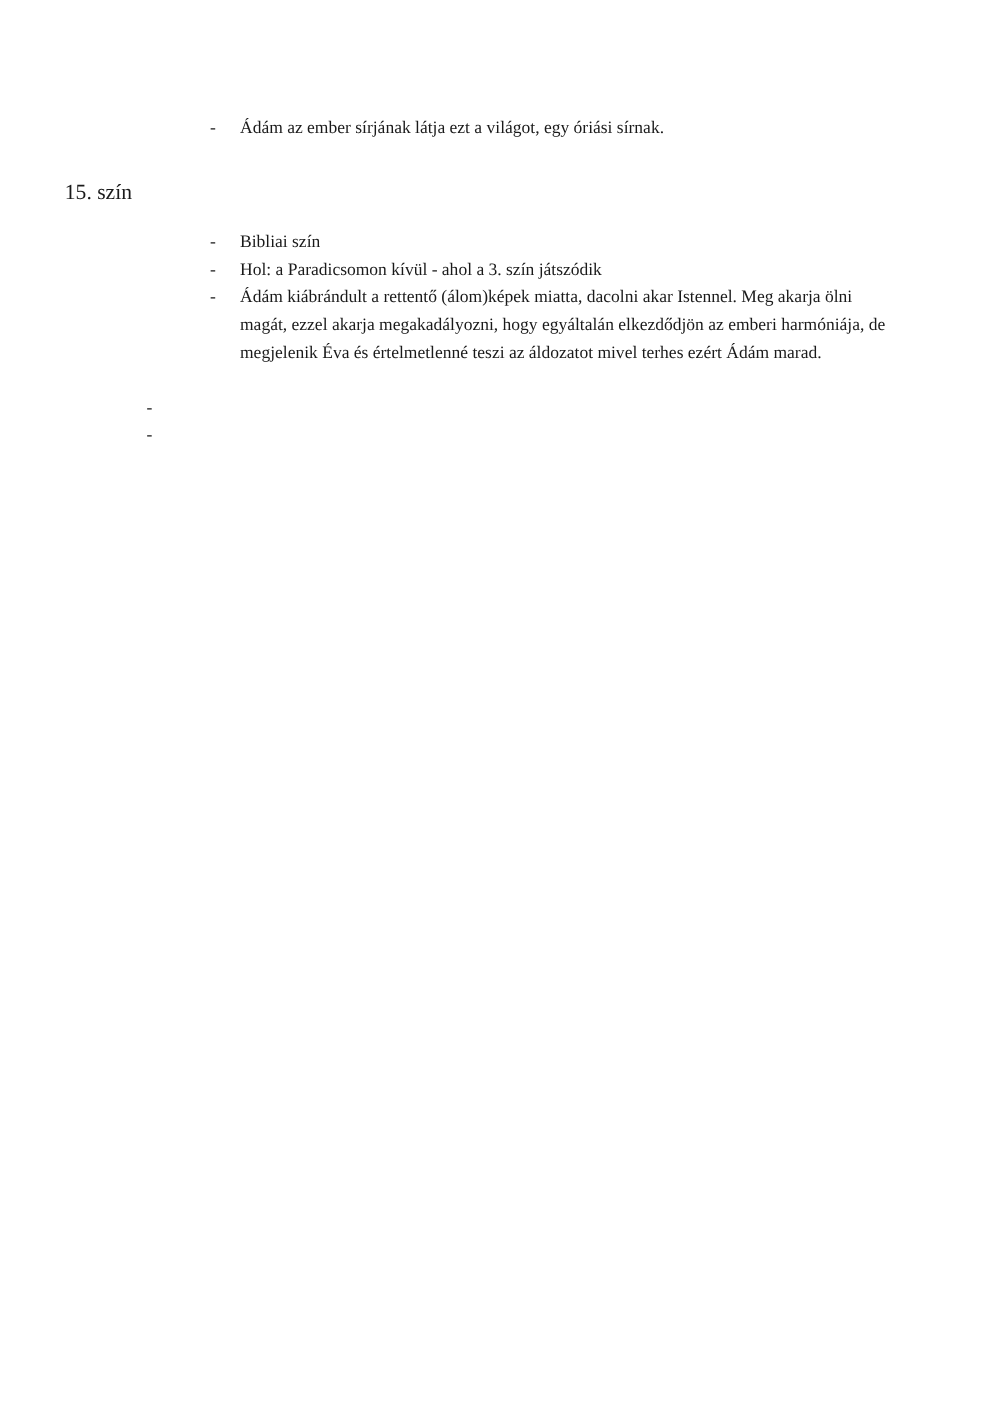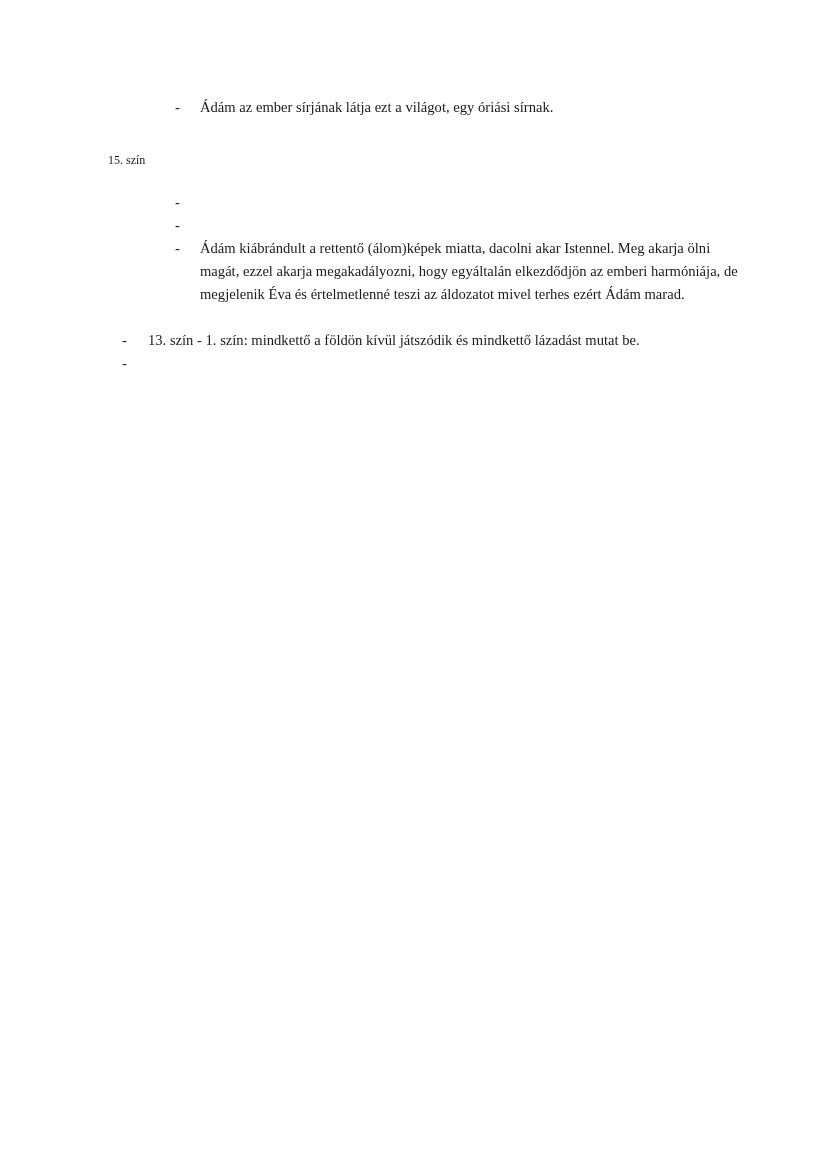--- a/index.html
+++ b/index.html
@@ -55,22 +55,22 @@
 
   
   .lvl1 { padding-left: 122px; padding-right: 100px; }
   .lvl1 > .marker { width: 26px; }
 
   
   .lvl2 { padding-left: 175px; padding-right: 88px; }
   .lvl2 > .marker { width: 25px; }
 
   .heading {
-    padding-left: 108px;
-    font-size: 12px;
+    padding-left: 54px;
+    font-size: 18px;
     line-height: 23px;
   }
 
   .gap-sm { height: 19px; }
   .gap-md { height: 23px; }
   .gap-lg { height: 30px; }
 </style>
 </head>
 <body>
 
@@ -83,36 +83,37 @@
     </div>
 
     <div class="gap-lg"></div>
 
     <div class="heading">15. szín</div>
 
     <div class="gap-sm"></div>
 
     <div class="row lvl2">
       <span class="marker">-</span>
+      <span class="row-text">Bibliai szín</span>
     </div>
 
     <div class="row lvl2">
       <span class="marker">-</span>
+      <span class="row-text">Hol: a Paradicsomon kívül - ahol a 3. szín játszódik</span>
     </div>
 
     <div class="row lvl2">
       <span class="marker">-</span>
       <span class="row-text">Ádám kiábrándult a rettentő (álom)képek miatta, dacolni akar Istennel. Meg akarja ölni magát, ezzel akarja megakadályozni, hogy egyáltalán elkezdődjön az emberi harmóniája, de megjelenik Éva és értelmetlenné teszi az áldozatot mivel terhes ezért Ádám marad.</span>
     </div>
 
     <div class="gap-md"></div>
 
     <div class="row lvl1">
       <span class="marker">-</span>
-      <span class="row-text">13. szín - 1. szín: mindkettő a földön kívül játszódik és mindkettő lázadást mutat be.</span>
     </div>
 
     <div class="row lvl1">
       <span class="marker">-</span>
     </div>
 
   </div>
 </div>
 
 </body></html>

